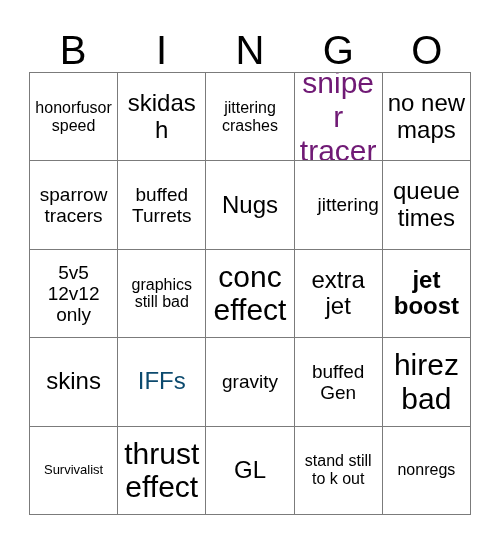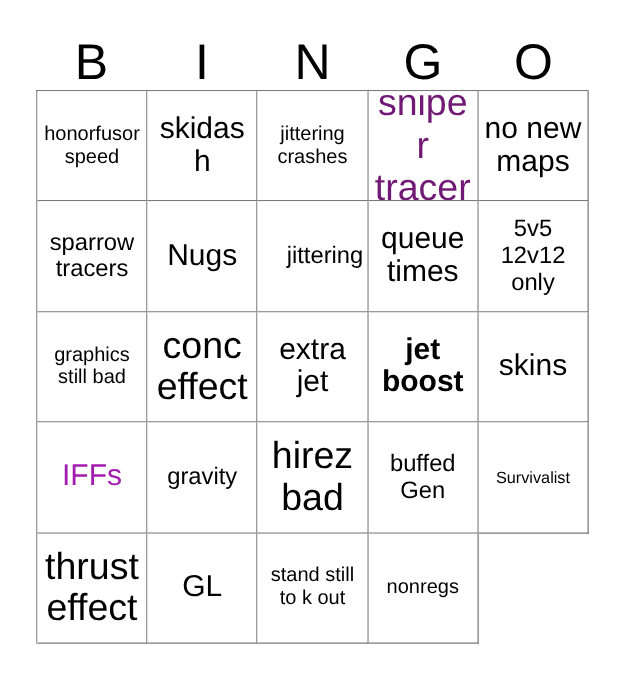--- a/index.html
+++ b/index.html
@@ -116,20 +116,23 @@
         <span class="cell-text fs-xl" style="color: #701a75;">sniper tracer</span>
       </div>
     <div class="bingo-cell" style="border-right-color: rgb(123, 123, 123); border-bottom-color: rgb(123, 123, 123); background: rgb(255, 255, 255);">
         <span class="cell-text fs-l" style="color: rgb(0, 0, 0);">no new maps</span>
       </div>
 
     <div class="bingo-cell" style="border-right-color: rgb(123, 123, 123); border-bottom-color: rgb(123, 123, 123); background: rgb(255, 255, 255);">
         <span class="cell-text fs-m" style="color: rgb(0, 0, 0);">sparrow tracers</span>
       </div>
     <div class="bingo-cell" style="border-right-color: rgb(123, 123, 123); border-bottom-color: rgb(123, 123, 123); background: rgb(255, 255, 255);">
+        <span class="cell-text fs-m" style="color: rgb(0, 0, 0);">buffed Turrets</span>
+      </div>
+    <div class="bingo-cell" style="border-right-color: rgb(123, 123, 123); border-bottom-color: rgb(123, 123, 123); background: rgb(255, 255, 255);">
         <span class="cell-text fs-xxl" style="color: rgb(0, 0, 0);">Nugs</span>
       </div>
     <div class="bingo-cell" style="border-right-color: rgb(123, 123, 123); border-bottom-color: rgb(123, 123, 123); background: rgb(255, 255, 255); text-align: right;">
         <span class="cell-text fs-m" style="color: rgb(0, 0, 0);">jittering</span>
       </div>
     <div class="bingo-cell" style="border-right-color: rgb(123, 123, 123); border-bottom-color: rgb(123, 123, 123); background: rgb(255, 255, 255);">
         <span class="cell-text fs-l" style="color: rgb(0, 0, 0);">queue times</span>
       </div>
 
     <div class="bingo-cell" style="border-right-color: rgb(123, 123, 123); border-bottom-color: rgb(123, 123, 123); background: rgb(255, 255, 255);">
@@ -145,30 +148,30 @@
         <span class="cell-text fs-xxl" style="color: rgb(0, 0, 0);">extra jet</span>
       </div>
     <div class="bingo-cell" style="border-right-color: rgb(123, 123, 123); border-bottom-color: rgb(123, 123, 123); background: rgb(255, 255, 255);">
         <span class="cell-text fs-l" style="color: rgb(0, 0, 0); font-weight: bold;">jet boost</span>
       </div>
 
     <div class="bingo-cell" style="border-right-color: rgb(123, 123, 123); border-bottom-color: rgb(123, 123, 123); background: rgb(255, 255, 255);">
         <span class="cell-text fs-xxl" style="color: rgb(0, 0, 0);">skins</span>
       </div>
     <div class="bingo-cell" style="border-right-color: rgb(123, 123, 123); border-bottom-color: rgb(123, 123, 123); background: rgb(255, 255, 255);">
-        <span class="cell-text fs-xxl" style="color: #a21caf;">IFFs</span>
+        <span class="cell-text fs-xxl" style="color: #0c4a6e;">IFFs</span>
       </div>
     <div class="bingo-cell" style="border-right-color: rgb(123, 123, 123); border-bottom-color: rgb(123, 123, 123); background: rgb(255, 255, 255);">
         <span class="cell-text fs-m" style="color: rgb(0, 0, 0);">gravity</span>
       </div>
     <div class="bingo-cell" style="border-right-color: rgb(123, 123, 123); border-bottom-color: rgb(123, 123, 123); background: rgb(255, 255, 255);">
-        <span class="cell-text fs-xl" style="color: rgb(0, 0, 0);">hirez bad</span>
+        <span class="cell-text fs-m" style="color: rgb(0, 0, 0);">buffed Gen</span>
       </div>
     <div class="bingo-cell" style="border-right-color: rgb(123, 123, 123); border-bottom-color: rgb(123, 123, 123); background: rgb(255, 255, 255);">
-        <span class="cell-text fs-m" style="color: rgb(0, 0, 0);">buffed Gen</span>
+        <span class="cell-text fs-xl" style="color: rgb(0, 0, 0);">hirez bad</span>
       </div>
 
     <div class="bingo-cell" style="border-right-color: rgb(123, 123, 123); border-bottom-color: rgb(123, 123, 123); background: rgb(255, 255, 255);">
         <span class="cell-text fs-xs" style="color: rgb(0, 0, 0);">Survivalist</span>
       </div>
     <div class="bingo-cell" style="border-right-color: rgb(123, 123, 123); border-bottom-color: rgb(123, 123, 123); background: rgb(255, 255, 255);">
         <span class="cell-text fs-xl" style="color: rgb(0, 0, 0);">thrust effect</span>
       </div>
     <div class="bingo-cell" style="border-right-color: rgb(123, 123, 123); border-bottom-color: rgb(123, 123, 123); background: rgb(255, 255, 255);">
         <span class="cell-text fs-xxl" style="color: rgb(0, 0, 0);">GL</span>

